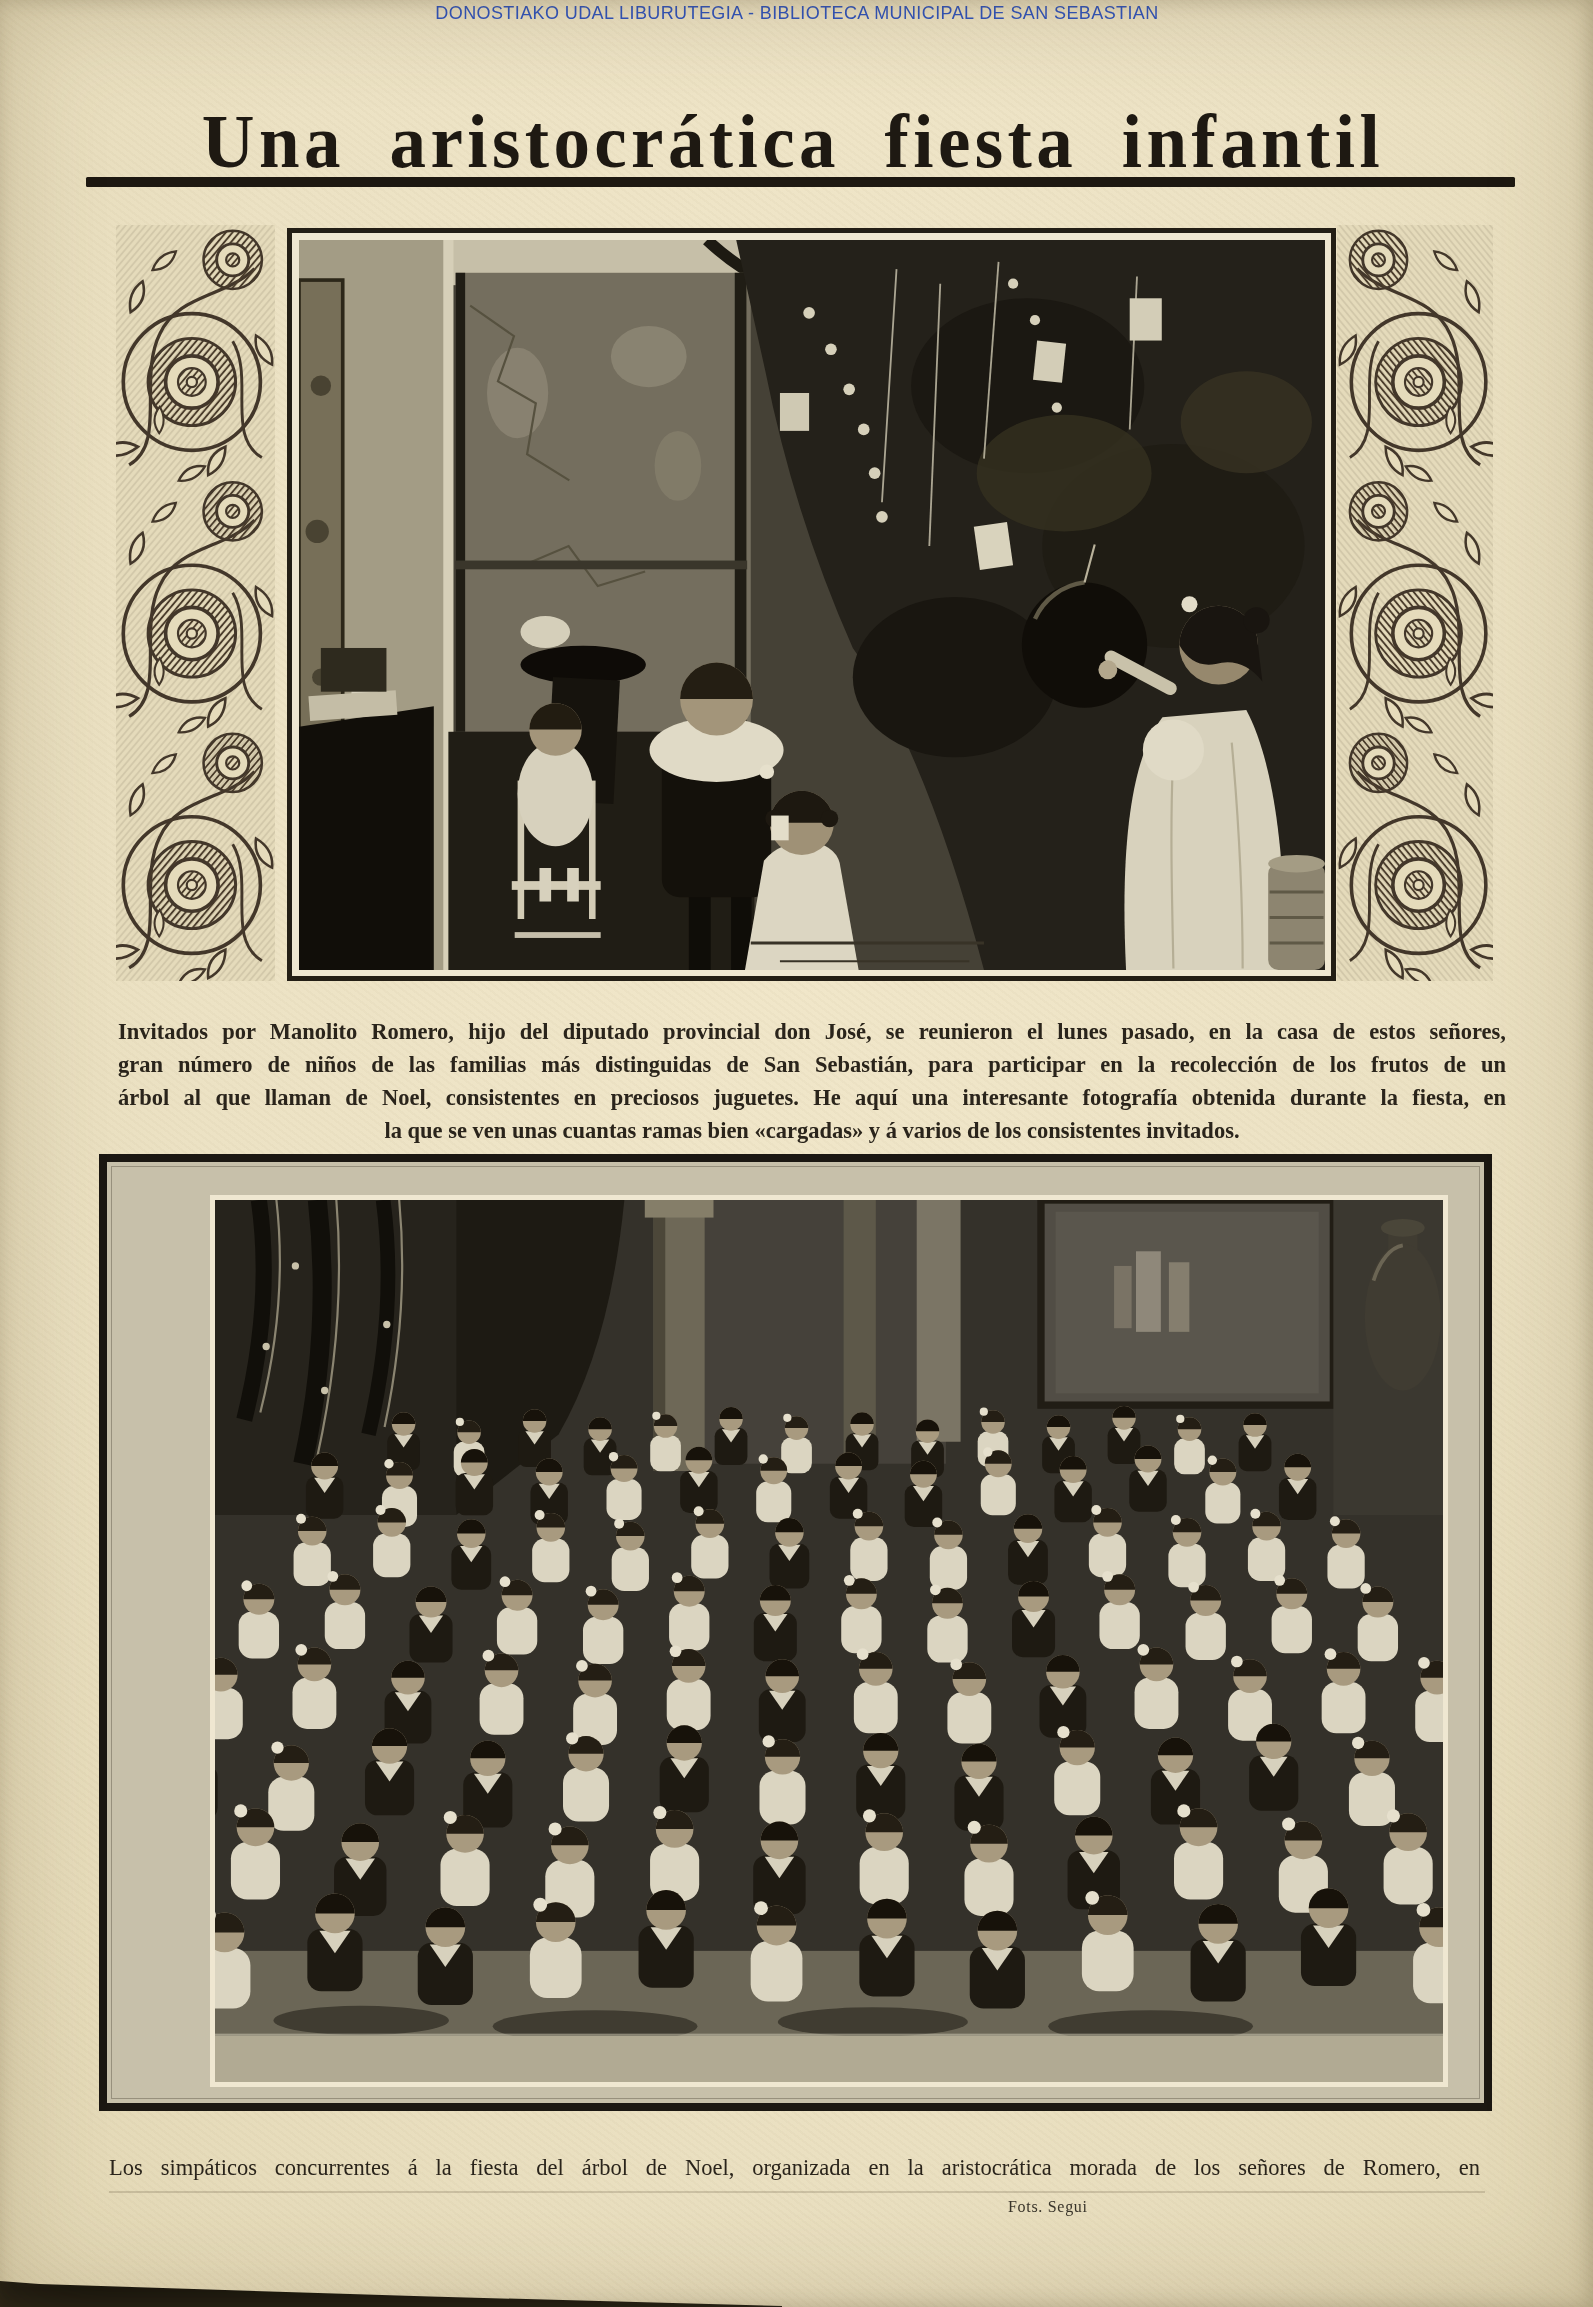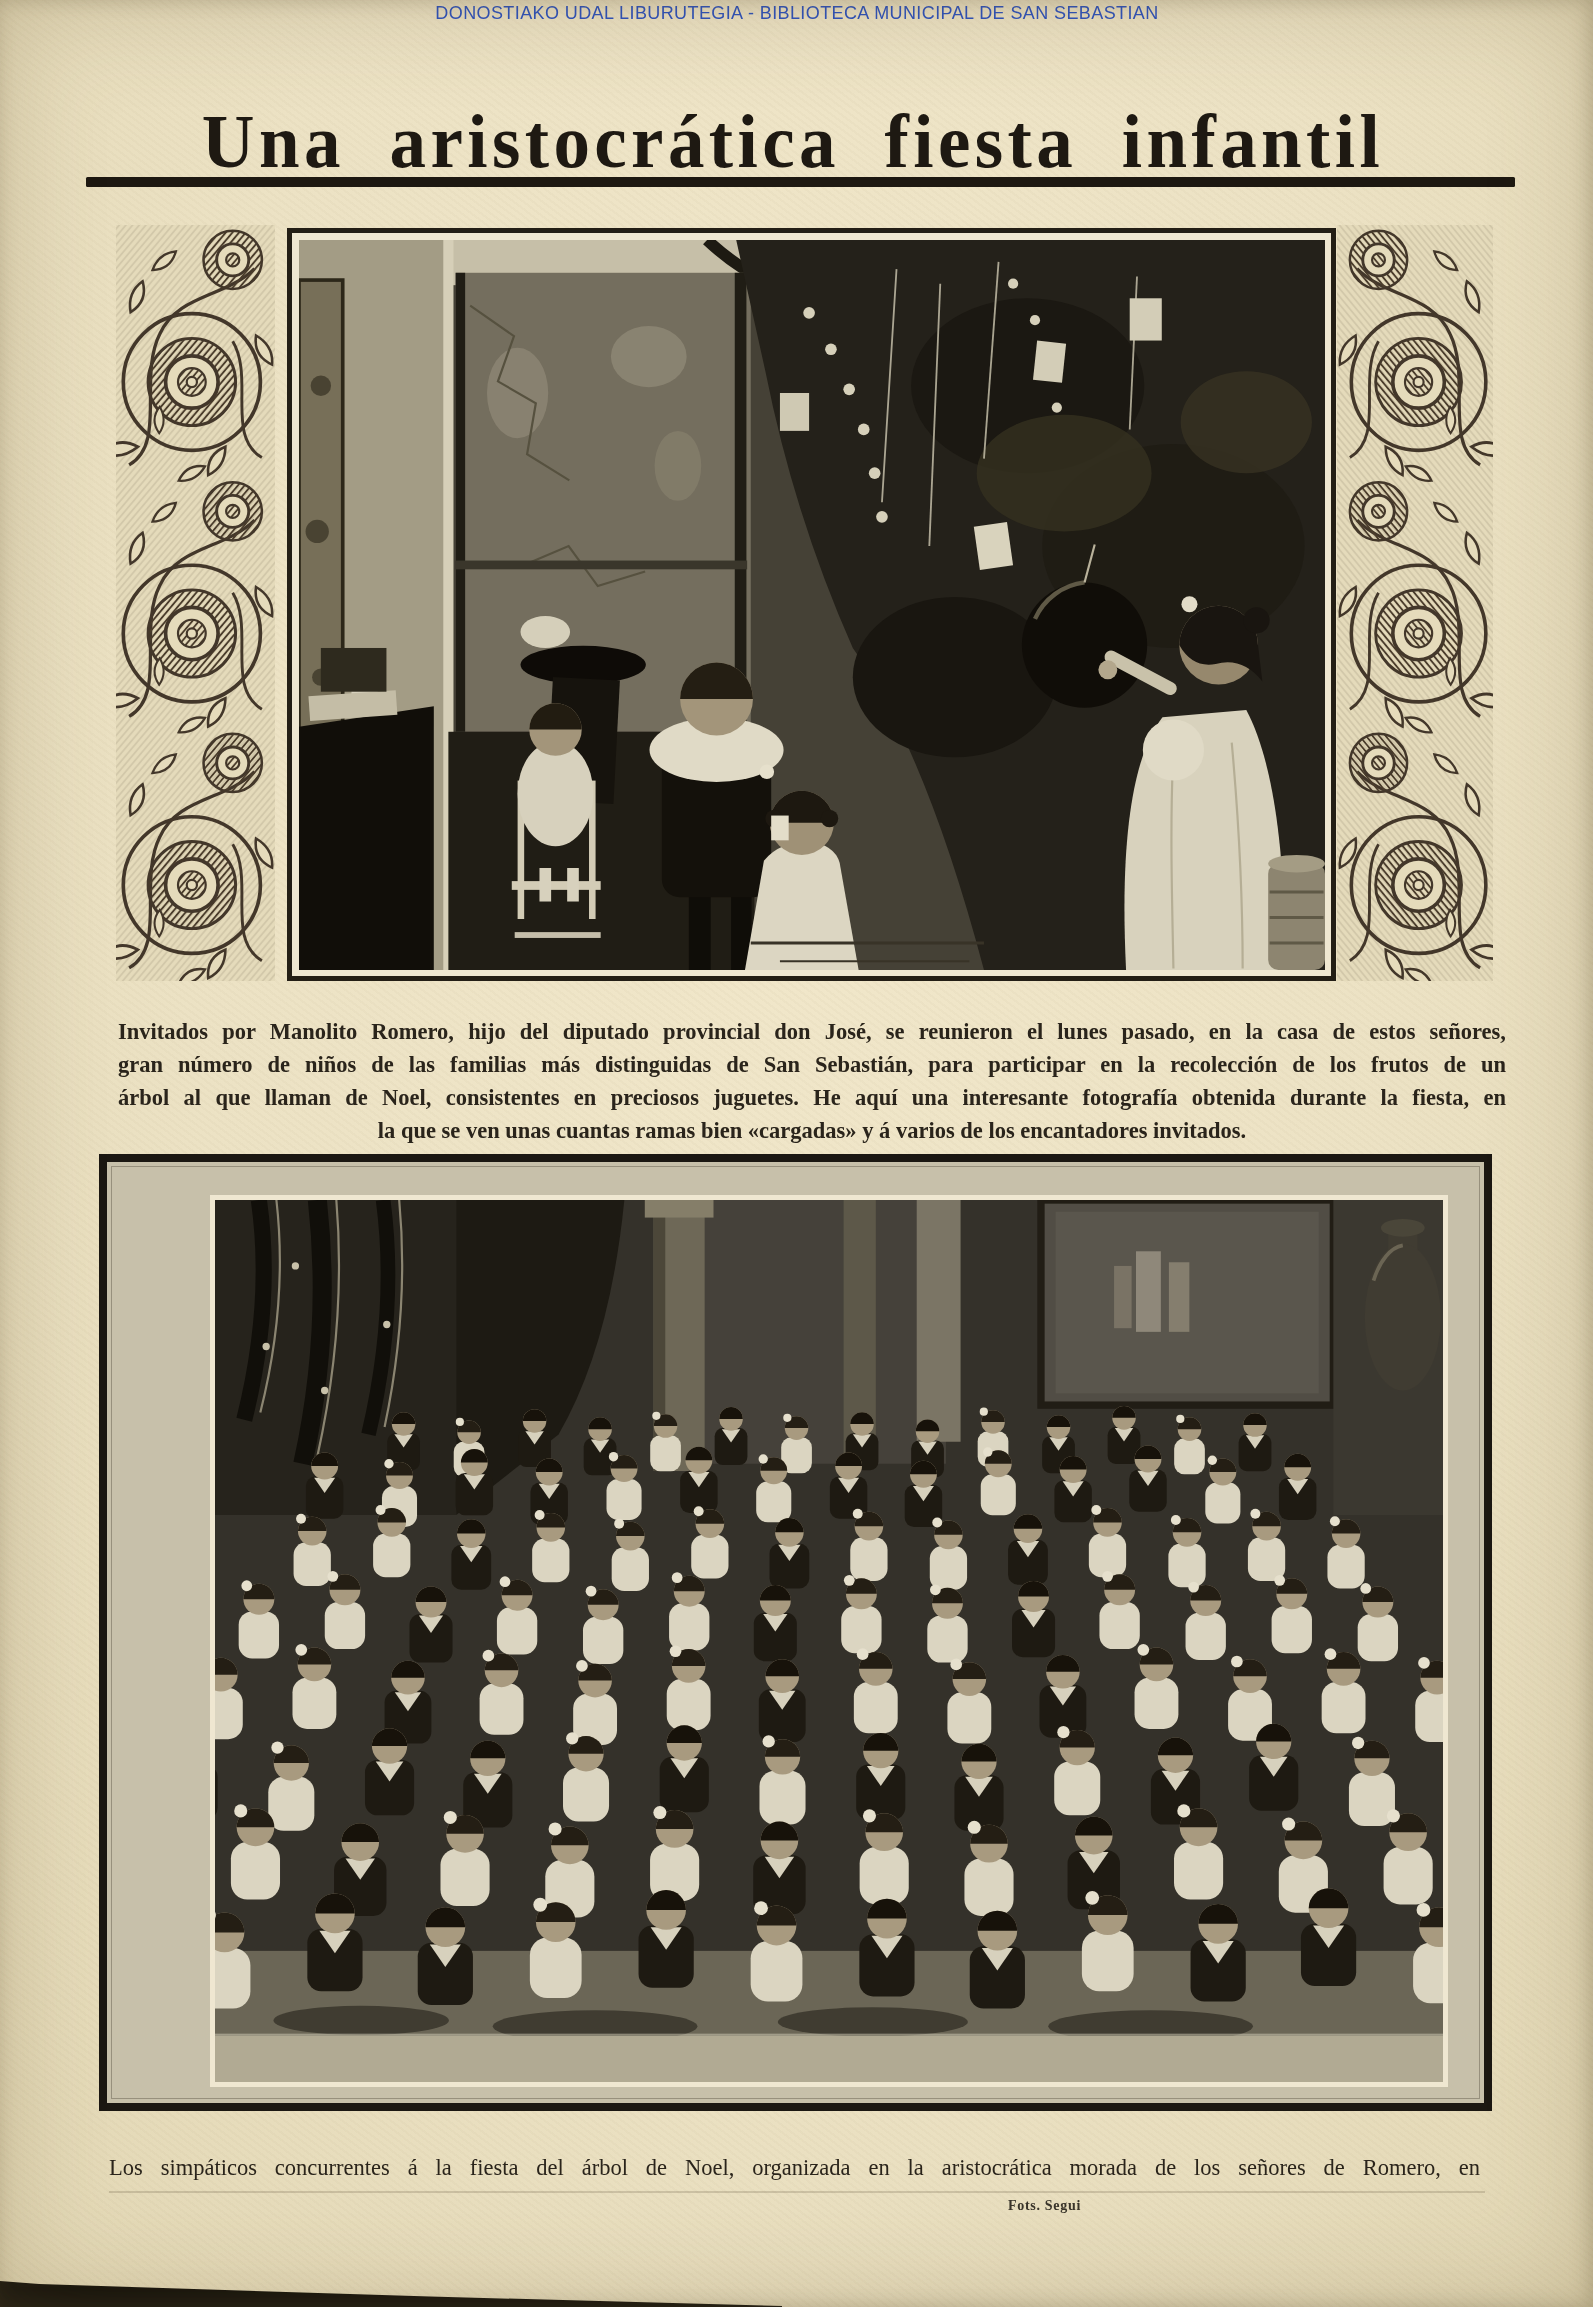--- a/index.html
+++ b/index.html
@@ -46,22 +46,22 @@
     border:8px solid #1b1712;background:var(--mat-gray);
   }
   .m2frame::before{content:"";position:absolute;inset:4.4px;border:1.5px solid rgba(40,34,22,.30);pointer-events:none;}
   .photo2{
     position:absolute;left:103px;top:33px;width:1228px;height:882px;box-sizing:content-box;
     border:5.8px solid var(--sliver);
   }
   .photo2 svg{display:block;width:100%;height:100%;}
   .cap2{position:absolute;left:109px;top:2143px;width:1371px;color:var(--ink);
     font-weight:normal;font-size:22.5px;line-height:33px;margin-top:8px;}
-  .credit{position:absolute;left:1008px;top:2198px;color:#3a352b;font-weight:bold;
-    font-size:14px;letter-spacing:0.7px;}
+  .credit{position:absolute;left:1008px;top:2198px;color:#3a352b;font-weight:normal;
+    font-size:16px;letter-spacing:0.7px;}
   .showthrough{position:absolute;left:109px;top:2191px;width:1376px;height:1.5px;background:rgba(95,82,58,.22);}
   .wedge{position:absolute;left:0;top:2276px;width:782px;height:31px;background:#14110b;
     clip-path:polygon(0 16%, 5% 26%, 55% 66%, 100% 97%, 100% 100%, 0 100%);}
   .lf{fill:#e5dbbb;stroke:#43372a;stroke-width:3.5px;}
 </style>
 </head>
 <body>
 
 <div class="page">
 
@@ -277,21 +277,21 @@
   <svg class="orn right" viewBox="0 0 218 1040" preserveAspectRatio="none">
     <g transform="translate(218,0) scale(-1,1)">
         <use href="#orn-strip"></use>
       </g>
   </svg>
 
   <div class="cap1">
     <div class="cap-line">Invitados por Manolito Romero, hijo del diputado provincial don José, se reunieron el lunes pasado, en la casa de estos señores,</div>
     <div class="cap-line">gran número de niños de las familias más distinguidas de San Sebastián, para participar en la recolección de los frutos de un</div>
     <div class="cap-line">árbol al que llaman de Noel, consistentes en preciosos juguetes. He aquí una interesante fotografía obtenida durante la fiesta, en</div>
-    <div class="cap-line center">la que se ven unas cuantas ramas bien «cargadas» y á varios de los encantadores invitados.</div>
+    <div class="cap-line center">la que se ven unas cuantas ramas bien «cargadas» y á varios de los consistentes invitados.</div>
   </div>
 
   <div class="m2frame">
     <div class="photo2">
       <svg viewBox="0 0 1680 1204" preserveAspectRatio="none">
         <rect width="1680" height="1204" fill="#34312a"></rect>
 
         <rect x="0" y="0" width="330" height="430" fill="#26231c"></rect>
         <path d="M60,0 Q80,140 40,300" stroke="#110f0a" stroke-width="22" fill="none"></path>
         <path d="M140,0 Q160,180 120,360" stroke="#110f0a" stroke-width="26" fill="none"></path>

